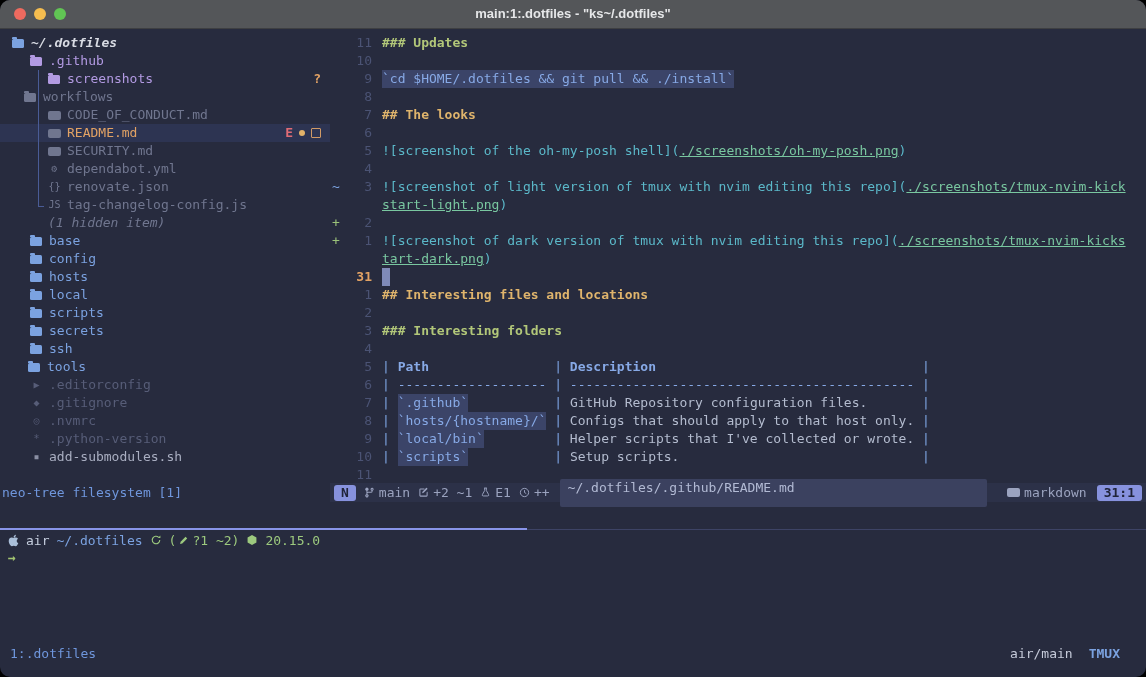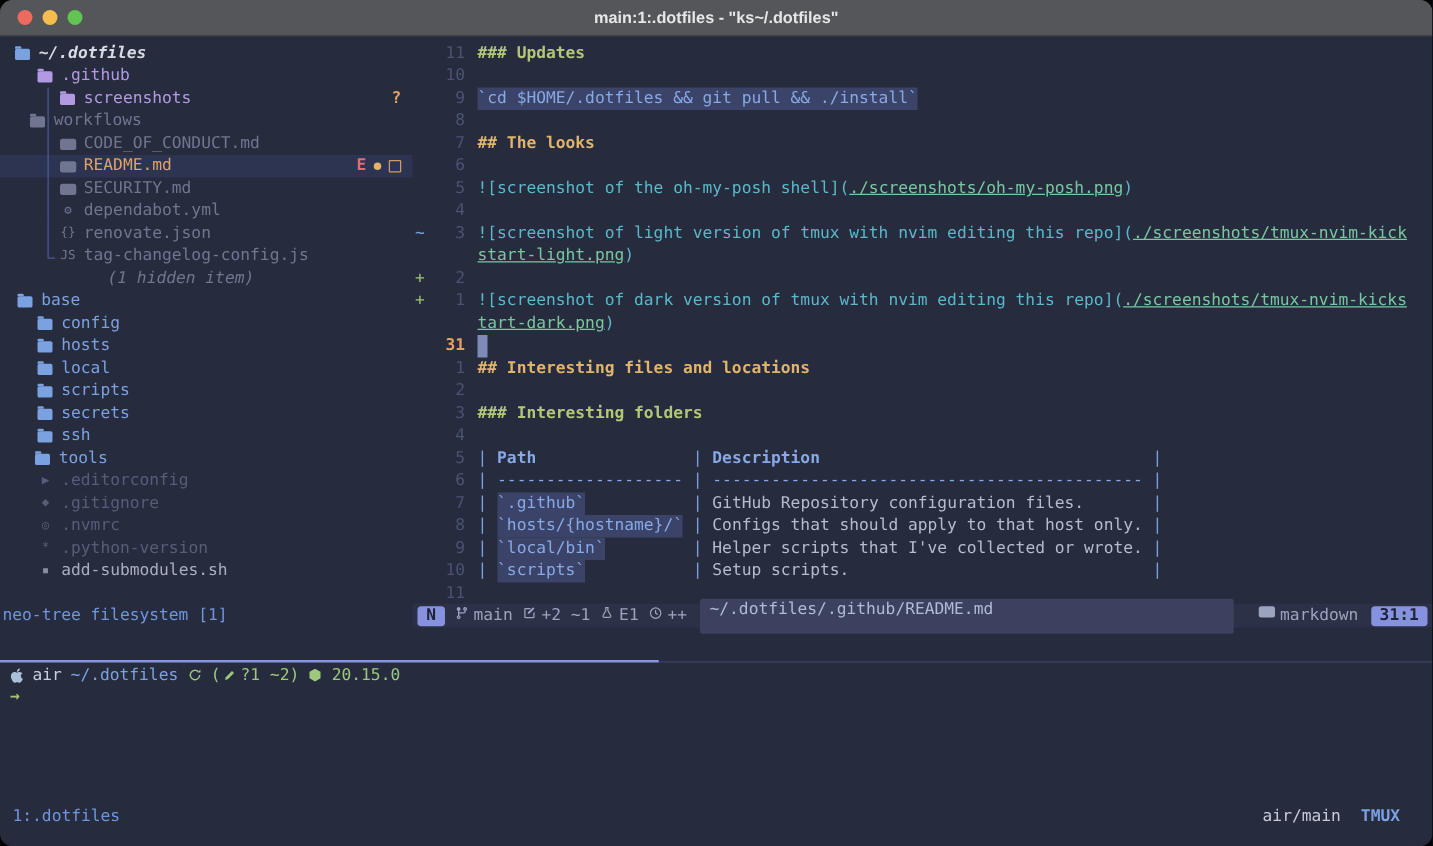--- a/index.html
+++ b/index.html
@@ -19,21 +19,21 @@
   .nt-row{position:relative;height:18px;line-height:18px;display:flex;align-items:center;white-space:pre;}
   .nt-row.selected{background:#2d3452;}
   .lbl{display:inline-block;}
   .cl-root{color:#d8dbe3;font-weight:bold;font-style:italic;}
   .cl-purple{color:#b29ae2;}
   .cl-gray{color:#70768f;}
   .cl-blue{color:#7ba2e0;}
   .cl-dim{color:#575d78;}
   .cl-light{color:#a9aec1;}
   .cl-orange{color:#e2a264;}
-  .cl-hidden{color:#70768f;font-style:italic;margin-left:38px;}
+  .cl-hidden{color:#70768f;font-style:italic;}
   .col-blue{color:#7ba2e0;} .col-purple{color:#b29ae2;} .col-gray{color:#70768f;}
   .col-dim{color:#575d78;} .col-light{color:#8a8fa3;}
   .icon{flex:none;}
   .i-folder{display:inline-block;width:12px;height:9px;background:currentColor;border-radius:1.5px;position:relative;margin-right:7px;}
   .i-folder::before{content:"";position:absolute;top:-2px;left:0;width:5px;height:2px;background:currentColor;border-radius:1px 1px 0 0;}
   .i-rect{display:inline-block;width:13px;height:9px;background:currentColor;border-radius:2px;margin-right:6px;}
   .icon-ch{display:inline-block;width:13px;margin-right:6px;text-align:center;font-size:10px;}
   .guide-v{position:absolute;left:38px;top:0;height:18px;width:1px;background:#4a5c96;}
   .guide-e1{position:absolute;left:38px;top:0;height:10px;width:1px;background:#4a5c96;}
   .guide-e2{position:absolute;left:38px;top:10px;width:6px;height:1px;background:#4a5c96;}
@@ -58,21 +58,21 @@
   .sg-pipe{color:#7ba2e0;}
   .sg-th{color:#87a9e6;font-weight:bold;}
   .sg-dash{color:#87a9e6;}
   .sg-desc{color:#b4bccf;}
   .sg-plain{color:#b4bccf;}
   .sg-cursor{background:#7f8ab8;color:#7f8ab8;}
   
   .statusline{position:absolute;left:330px;top:483px;right:0;height:19px;background:#2c3148;
     display:flex;align-items:center;padding:0 4px;color:#9ba3bf;}
   .st-box{background:#8792de;color:#20243a;font-weight:bold;border-radius:3px;padding:0 7px;height:16px;line-height:16px;}
-  .st-item{margin-left:8px;display:flex;align-items:flex-start;gap:4px;}
+  .st-item{margin-left:8px;display:flex;align-items:center;gap:4px;}
   .st-path{flex:1;margin-left:10px;margin-right:12px;background:#3b415f;color:#b2bad4;border-radius:2px;
     padding:0 8px;height:28px;line-height:17px;overflow:hidden;}
   .st-md-icon{display:inline-block;width:13px;height:9px;background:#9ba3bf;border-radius:2px;}
   .st-pos{margin-left:10px;}
   
   .div-bright{position:absolute;left:0;top:528px;width:527px;height:2px;background:#8894e8;}
   .div-dim{position:absolute;left:527px;top:529px;right:0;height:1px;background:#3d4365;}
   .prompt{position:absolute;left:8px;top:531px;height:18px;display:flex;align-items:center;gap:7px;white-space:pre;}
   .p-host{color:#c6cfdf;}
   .p-path{color:#7ba2e0;}
@@ -102,21 +102,21 @@
       <div class="nt-row" style="padding-left: 30px;"><span class="icon i-folder col-purple"></span><span class="lbl cl-purple">.github</span></div>
       <div class="nt-row" style="padding-left: 48px;"><div class="guide-v"></div><span class="icon i-folder col-purple"></span><span class="lbl cl-purple">screenshots</span><span class="badges"><span class="q-badge">?</span></span></div>
       <div class="nt-row" style="padding-left: 24px;"><div class="guide-v"></div><span class="icon i-folder col-gray"></span><span class="lbl cl-gray">workflows</span></div>
       <div class="nt-row" style="padding-left: 48px;"><div class="guide-v"></div><span class="icon i-rect col-gray"></span><span class="lbl cl-gray">CODE_OF_CONDUCT.md</span></div>
       <div class="nt-row selected" style="padding-left: 48px;"><div class="guide-v"></div><span class="icon i-rect col-gray"></span><span class="lbl cl-orange">README.md</span><span class="badges"><span class="mark-e">E</span><span class="mark-dot"></span><span class="mark-sq"></span></span></div>
       <div class="nt-row" style="padding-left: 48px;"><div class="guide-v"></div><span class="icon i-rect col-gray"></span><span class="lbl cl-gray">SECURITY.md</span></div>
       <div class="nt-row" style="padding-left: 48px;"><div class="guide-v"></div><span class="icon icon-ch col-gray">⚙</span><span class="lbl cl-gray">dependabot.yml</span></div>
       <div class="nt-row" style="padding-left: 48px;"><div class="guide-v"></div><span class="icon icon-ch col-gray">{}</span><span class="lbl cl-gray">renovate.json</span></div>
       <div class="nt-row" style="padding-left: 48px;"><div class="guide-e1"></div><div class="guide-e2"></div><span class="icon icon-ch col-gray">JS</span><span class="lbl cl-gray">tag-changelog-config.js</span></div>
       <div class="nt-row" style="padding-left: 48px;"><span class="lbl cl-hidden">(1 hidden item)</span></div>
-      <div class="nt-row" style="padding-left: 14px;"><span class="icon i-folder col-blue"></span><span class="lbl cl-blue">base</span></div>
+      <div class="nt-row" style="padding-left: 30px;"><span class="icon i-folder col-blue"></span><span class="lbl cl-blue">base</span></div>
       <div class="nt-row" style="padding-left: 30px;"><span class="icon i-folder col-blue"></span><span class="lbl cl-blue">config</span></div>
       <div class="nt-row" style="padding-left: 30px;"><span class="icon i-folder col-blue"></span><span class="lbl cl-blue">hosts</span></div>
       <div class="nt-row" style="padding-left: 30px;"><span class="icon i-folder col-blue"></span><span class="lbl cl-blue">local</span></div>
       <div class="nt-row" style="padding-left: 30px;"><span class="icon i-folder col-blue"></span><span class="lbl cl-blue">scripts</span></div>
       <div class="nt-row" style="padding-left: 30px;"><span class="icon i-folder col-blue"></span><span class="lbl cl-blue">secrets</span></div>
       <div class="nt-row" style="padding-left: 30px;"><span class="icon i-folder col-blue"></span><span class="lbl cl-blue">ssh</span></div>
       <div class="nt-row" style="padding-left: 28px;"><span class="icon i-folder col-blue"></span><span class="lbl cl-blue">tools</span></div>
       <div class="nt-row" style="padding-left: 30px;"><span class="icon icon-ch col-dim">▶</span><span class="lbl cl-dim">.editorconfig</span></div>
       <div class="nt-row" style="padding-left: 30px;"><span class="icon icon-ch col-dim">◆</span><span class="lbl cl-dim">.gitignore</span></div>
       <div class="nt-row" style="padding-left: 30px;"><span class="icon icon-ch col-dim">◎</span><span class="lbl cl-dim">.nvmrc</span></div>

